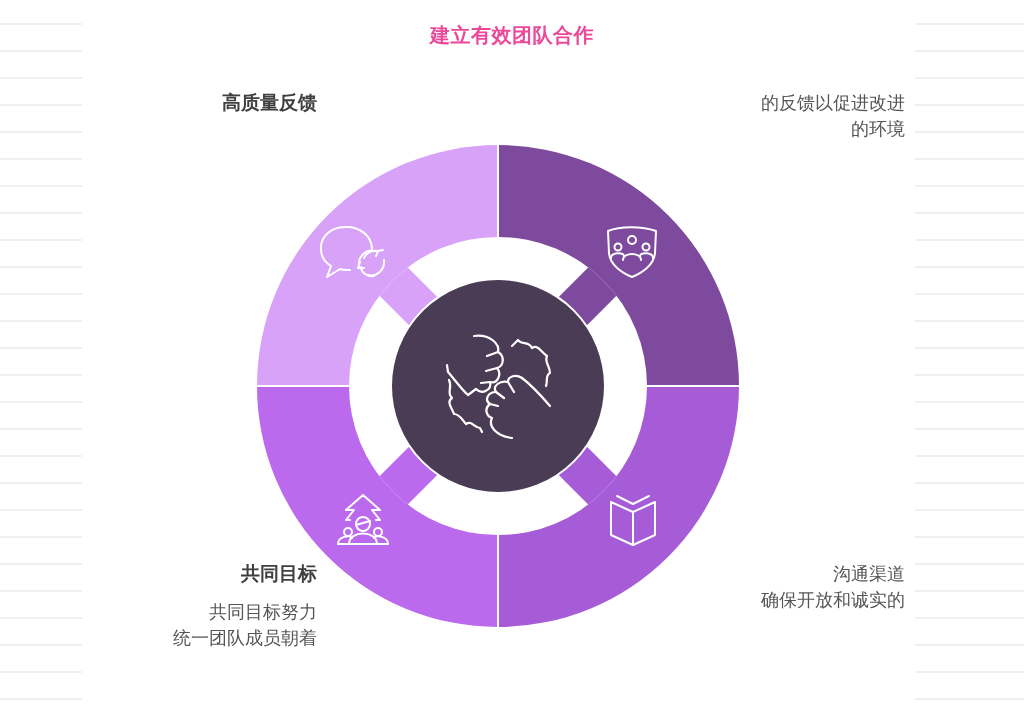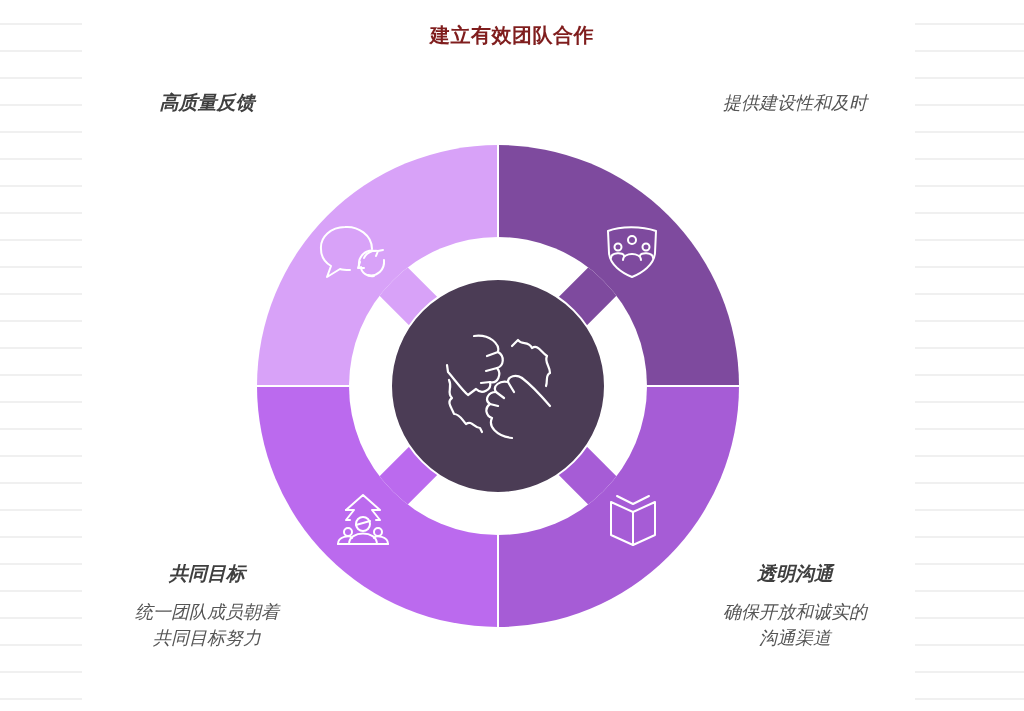--- a/index.html
+++ b/index.html
@@ -13,24 +13,24 @@
     position: absolute; top: 0; width: 82px; height: 711px;
     background-image: repeating-linear-gradient(to bottom,
       transparent 0px, transparent 23px, #f0f0f0 23px, #f0f0f0 25px, transparent 25px, transparent 27px);
     background-position: 0 0;
   }
   .stripes.left { left: 0; }
   .stripes.right { right: 0; width: 109px; left: auto; background-position: 0 0; }
   .stripes.right::before { content: ""; }
   .title {
     position: absolute; left: 0; right: 0; top: 22px; text-align: center;
-    font-size: 20px; font-weight: bold; color: #7f1d1d; letter-spacing: 0.5px;
+    font-size: 20px; font-weight: bold; color: #ec4899; letter-spacing: 0.5px;
   }
   .block {
-    position: absolute; width: 220px; text-align: center; font-style: italic;
+    position: absolute; width: 220px; text-align: right;
   }
   .block .h {
     font-size: 19px; font-weight: bold; color: #3f3f3f; margin-bottom: 14px; line-height: 24px;
   }
   .block .d {
     font-size: 18px; color: #555555; line-height: 26px;
   }
   #b-tl { left: 97px; top: 90px; }
   #b-tr { left: 685px; top: 90px; }
   #b-bl { left: 97px; top: 561px; }
@@ -46,37 +46,37 @@
 <div class="title">建立有效团队合作</div>
 
 <div class="block" id="b-tl">
   <div class="h">高质量反馈</div>
   <div class="d">
   </div>
 </div>
 
 <div class="block" id="b-tr">
   <div class="d">
-    <div>提供建设性和及时</div>
+    <div>的反馈以促进改进</div>
+    <div>的环境</div>
   </div>
 </div>
 
 <div class="block" id="b-bl">
   <div class="h">共同目标</div>
   <div class="d">
+    <div>共同目标努力</div>
     <div>统一团队成员朝着</div>
-    <div>共同目标努力</div>
   </div>
 </div>
 
 <div class="block" id="b-br">
-  <div class="h">透明沟通</div>
   <div class="d">
+    <div>沟通渠道</div>
     <div>确保开放和诚实的</div>
-    <div>沟通渠道</div>
   </div>
 </div>
 
 <svg class="diagram" width="1024" height="711" viewBox="0 0 1024 711">
   <defs>
     <clipPath id="ringClip">
         <circle cx="498" cy="386" r="149"></circle>
       </clipPath>
   </defs>
 

